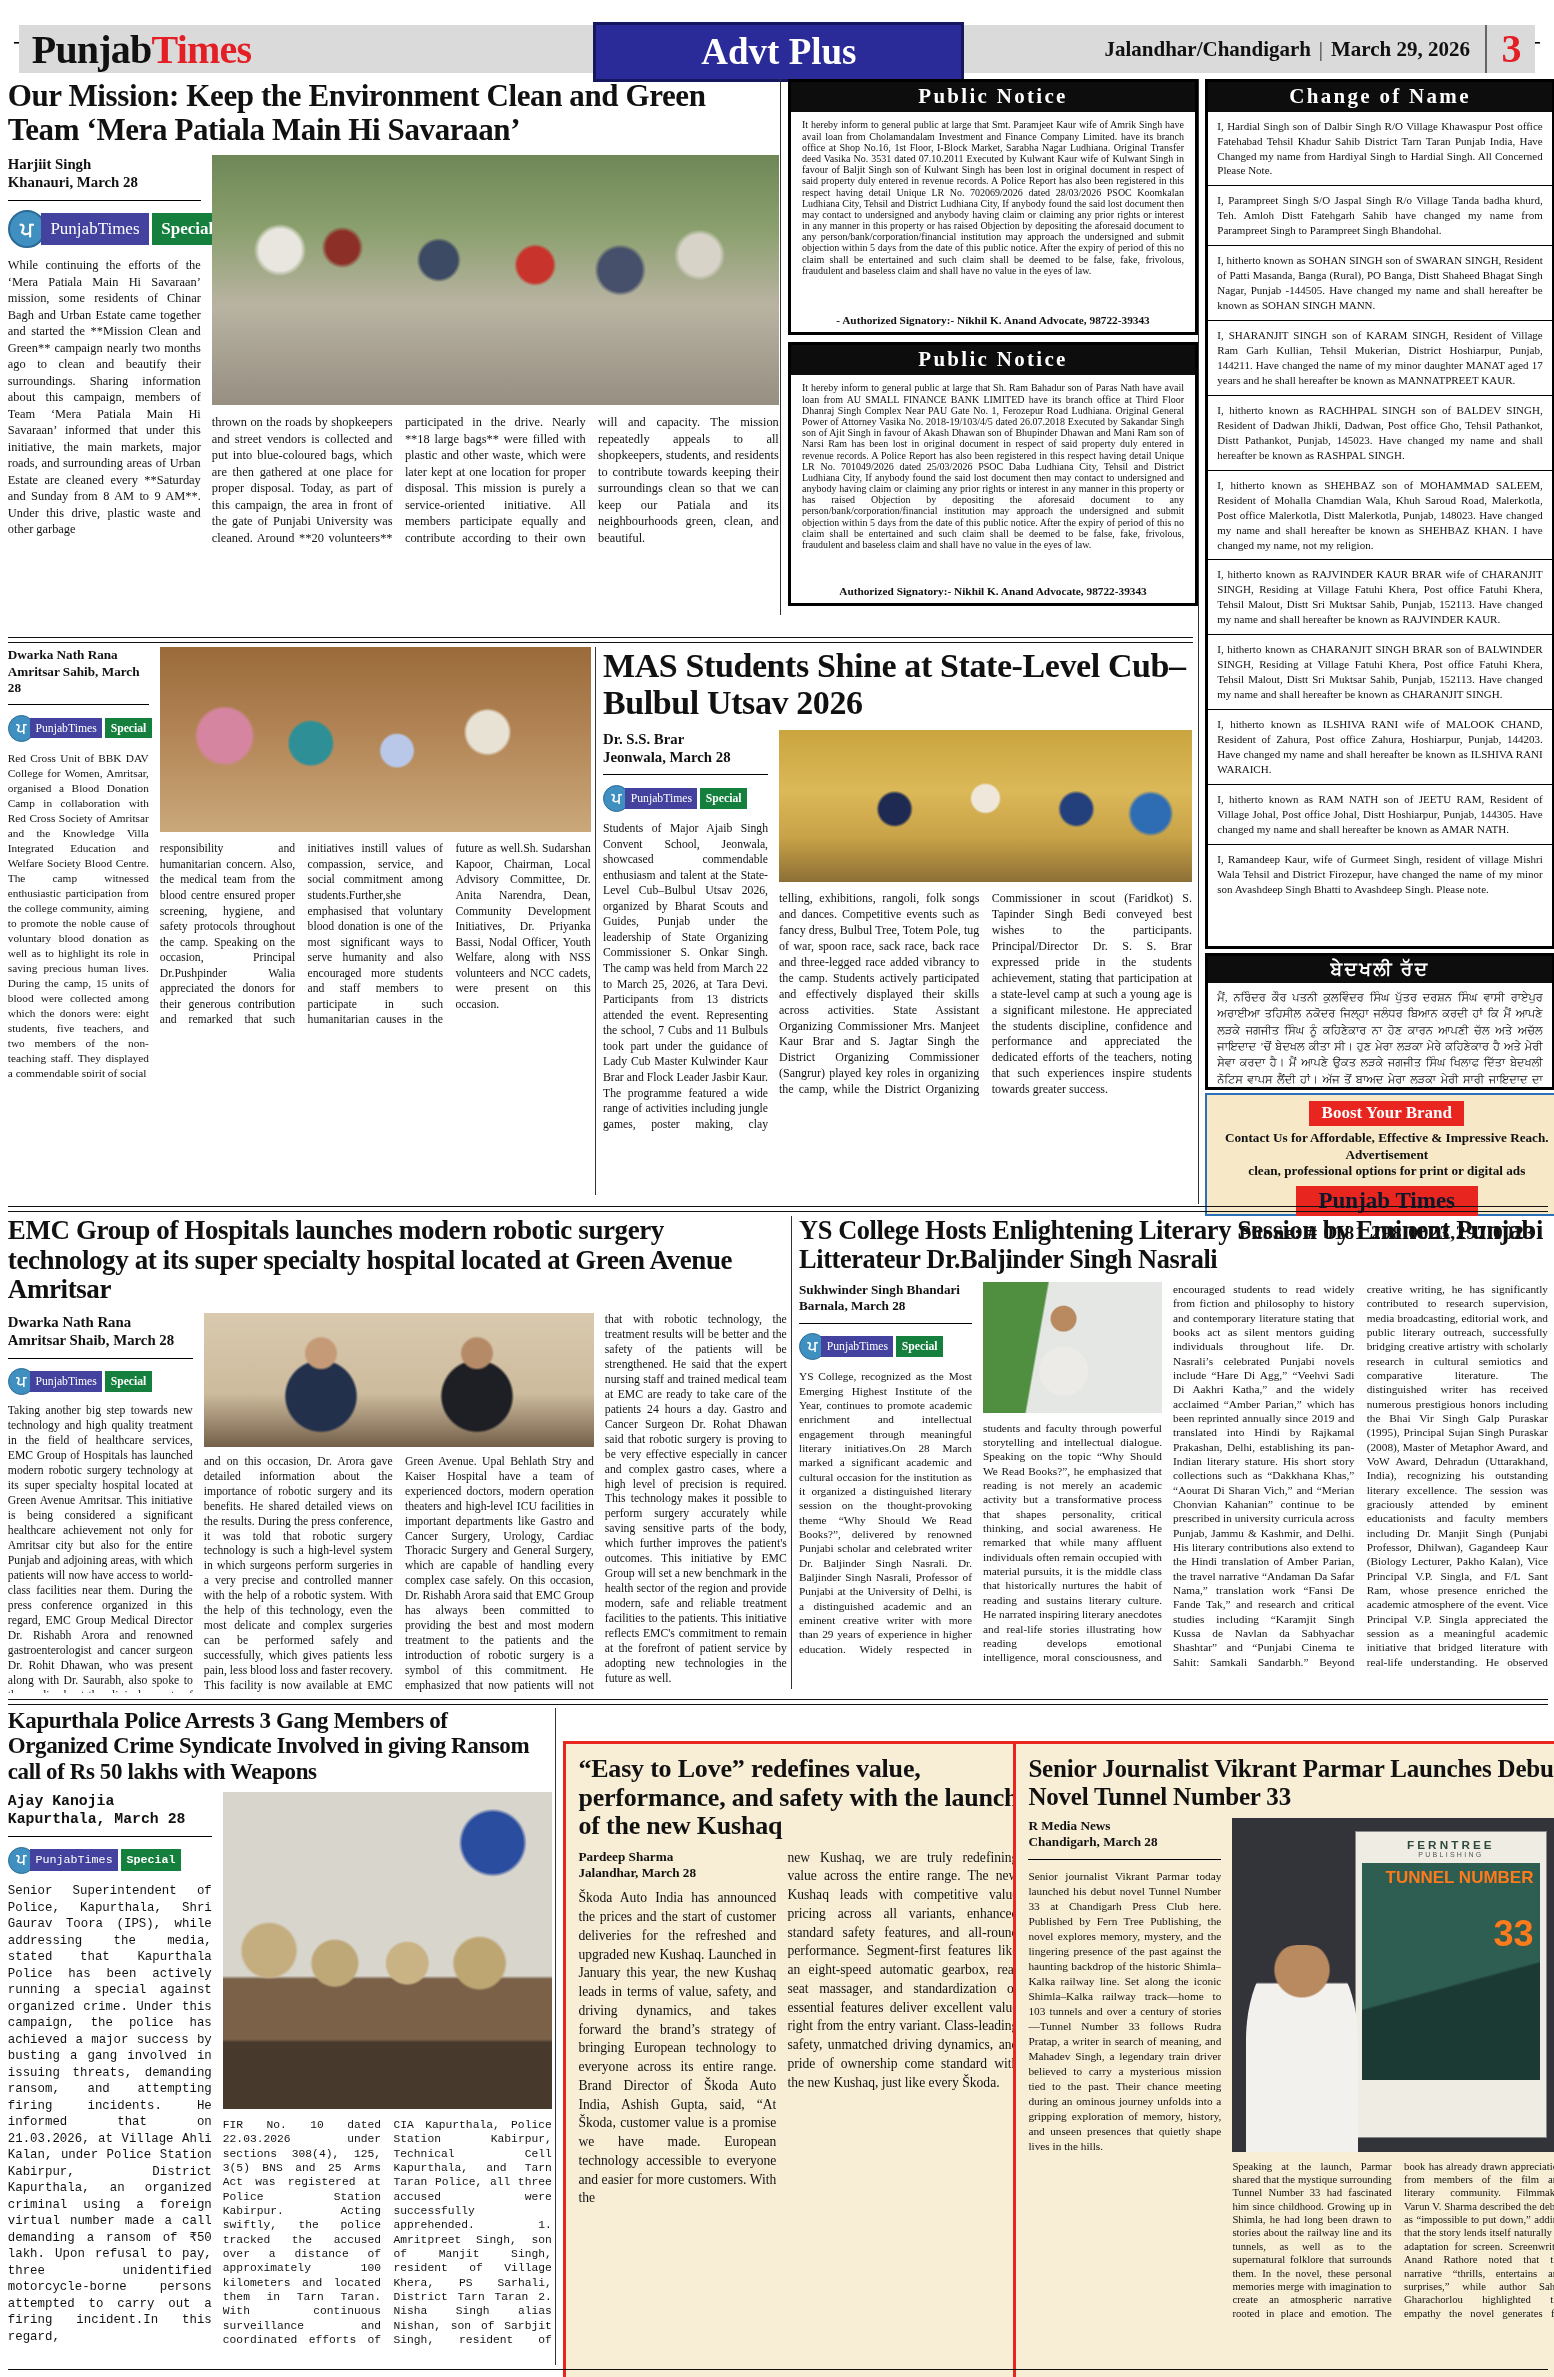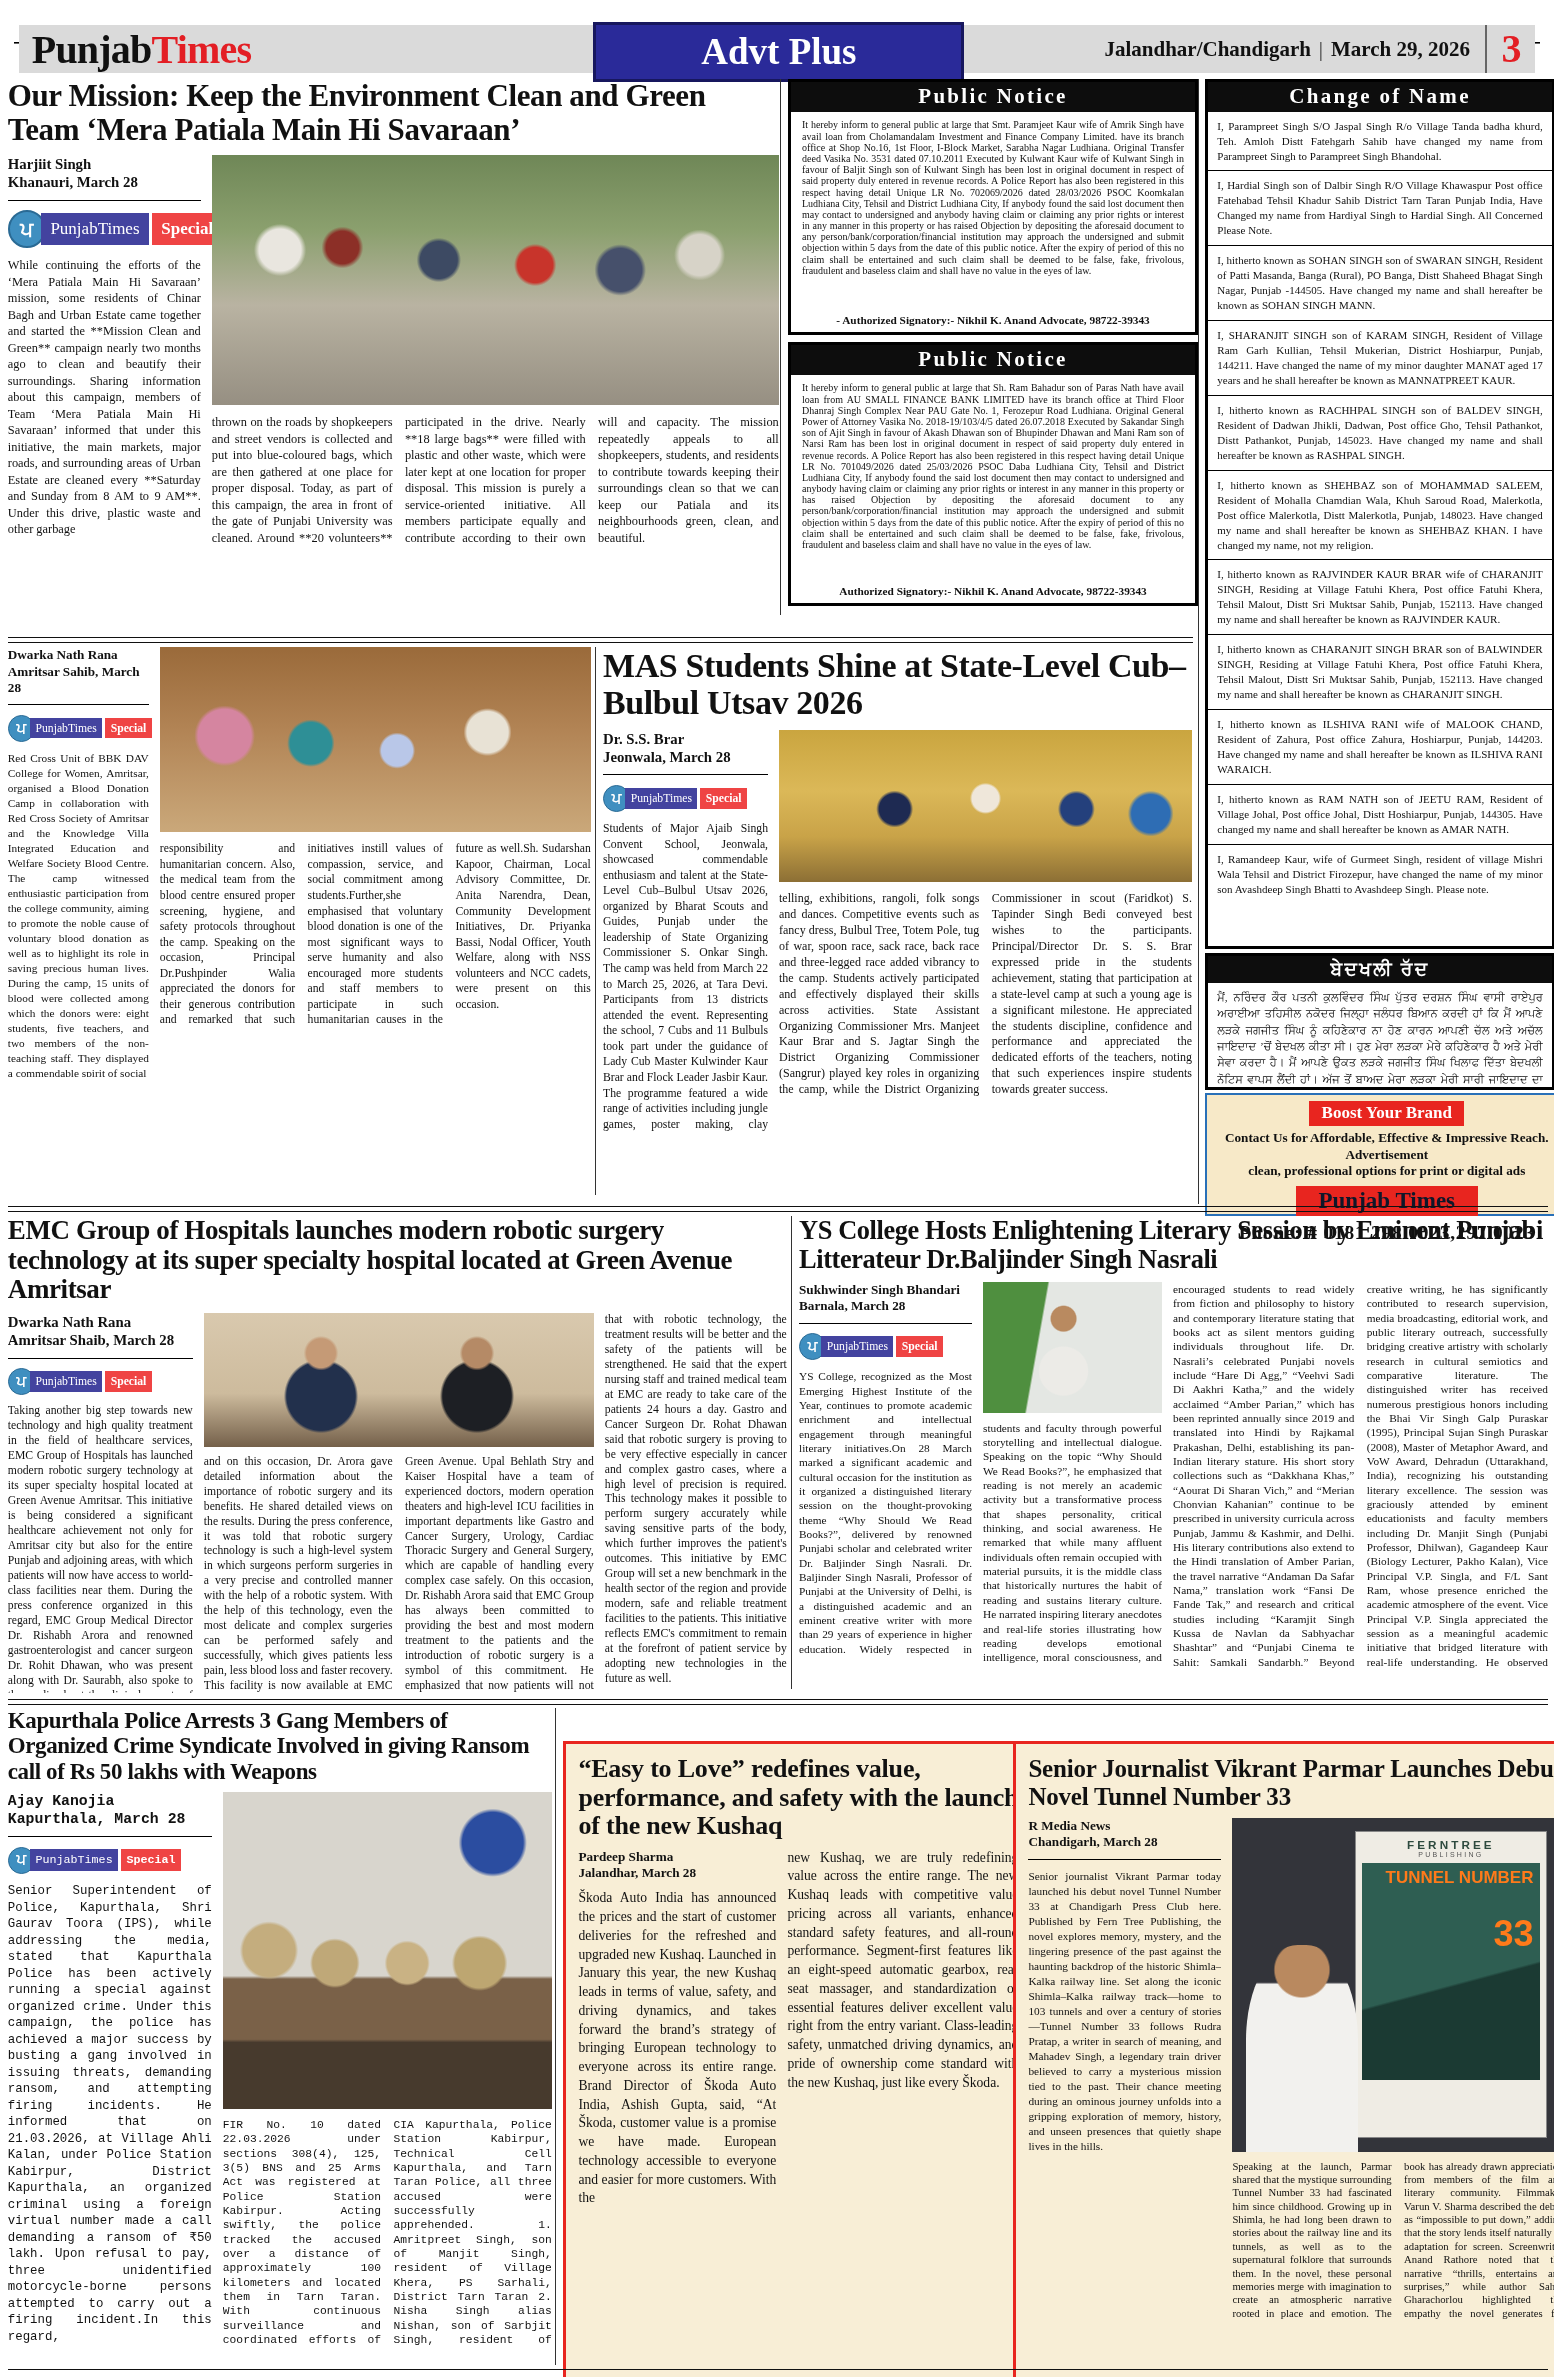--- a/index.html
+++ b/index.html
@@ -29,21 +29,21 @@
   .art-body{display:flex;gap:11px;align-items:stretch;}
   .lead-col{flex:none;}
   .main-col{flex:1;min-width:0;}
   .byline{font-weight:bold;font-size:14.8px;line-height:1.25;}
   .byline-rule{border:0;border-top:1.6px solid #000;margin:7.8px 0 9.3px 0;}
   .pt-badge{display:flex;align-items:center;margin:3.1px 0 9.3px 0;}
   .pt-badge .logo{flex:none;width:34px;height:34px;border-radius:50%;background:#3f8fc0;
     border:2.3px solid #2a6a94;color:#fff;display:flex;align-items:center;justify-content:center;
     font-size:20px;font-weight:bold;}
   .pt-badge .bname{background:#43439f;color:#fff;font-size:17px;padding:6.2px 9.3px;margin-left:-4.7px;}
-  .pt-badge .bspecial{background:#ef4444;color:#fff;font-weight:bold;font-size:17px;padding:6.2px 9.3px;margin-left:3.1px;}
+  .pt-badge .bspecial{background:#15803d;color:#fff;font-weight:bold;font-size:17px;padding:6.2px 9.3px;margin-left:3.1px;}
   .badge-sm .logo{width:25px;height:25px;font-size:14.8px;border-width:1.6px;}
   .badge-sm .bname{font-size:11.7px;padding:3.9px 5.4px;}
   .badge-sm .bspecial{font-size:11.7px;padding:3.9px 5.4px;}
   .jtext{text-align:justify;font-size:12.4px;line-height:1.33;}
   .cols-3{columns:3;column-gap:12.4px;}
   .cols-2{columns:2;column-gap:12.4px;}
   .photo{position:relative;overflow:hidden;background:#999;}
   
   .vrule{position:absolute;width:0;border-left:1.6px solid #333;}
   .hrule{position:absolute;height:3.9px;border-top:1.6px solid #111;border-bottom:1.6px solid #111;}
@@ -164,22 +164,22 @@
   <div class="nbox" style="left:788px;top:342px;width:404px;">
     <div class="box-title">Public Notice</div>
     <div class="notice-body" style="height:196px;overflow:hidden;">It hereby inform to general public at large that Sh. Ram Bahadur son of Paras Nath have avail loan from AU SMALL FINANCE BANK LIMITED have its branch office at Third Floor Dhanraj Singh Complex Near PAU Gate No. 1, Ferozepur Road Ludhiana. Original General Power of Attorney Vasika No. 2018-19/103/4/5 dated 26.07.2018 Executed by Sakandar Singh son of Ajit Singh in favour of Akash Dhawan son of Bhupinder Dhawan and Mani Ram son of Narsi Ram has been lost in original document in respect of said property duly entered in revenue records. A Police Report has also been registered in this respect having detail Unique LR No. 701049/2026 dated 25/03/2026 PSOC Daba Ludhiana City, Tehsil and District Ludhiana City, If anybody found the said lost document then may contact to undersigned and anybody having claim or claiming any prior rights or interest in any manner in this property or has raised Objection by depositing the aforesaid document to any person/bank/corporation/financial institution may approach the undersigned and submit objection within 5 days from the date of this public notice. After the expiry of period of this no claim shall be entertained and such claim shall be deemed to be false, fake, frivolous, fraudulent and baseless claim and shall have no value in the eyes of law.</div>
     <div class="notice-sign">Authorized Signatory:- Nikhil K. Anand Advocate, 98722-39343</div>
   </div>
 
   <div class="vrule" style="left:1198px;top:79px;height:1125px;"></div>
 
   <div class="nbox" style="left:1205px;top:79px;width:344px;height:864px;overflow:hidden;">
     <div class="box-title">Change of Name</div>
+    <div class="con-entry">I, Hardial Singh son of Dalbir Singh R/O Village Khawaspur Post office Fatehabad Tehsil Khadur Sahib District Tarn Taran Punjab India, Have Changed my name from Hardiyal Singh to Hardial Singh. All Concerned Please Note.</div>
     <div class="con-entry">I, Parampreet Singh S/O Jaspal Singh R/o Village Tanda badha khurd, Teh. Amloh Distt Fatehgarh Sahib have changed my name from Parampreet Singh to Parampreet Singh Bhandohal.</div>
-    <div class="con-entry">I, Hardial Singh son of Dalbir Singh R/O Village Khawaspur Post office Fatehabad Tehsil Khadur Sahib District Tarn Taran Punjab India, Have Changed my name from Hardiyal Singh to Hardial Singh. All Concerned Please Note.</div>
     <div class="con-entry">I, hitherto known as SOHAN SINGH son of SWARAN SINGH, Resident of Patti Masanda, Banga (Rural), PO Banga, Distt Shaheed Bhagat Singh Nagar, Punjab -144505. Have changed my name and shall hereafter be known as SOHAN SINGH MANN.</div>
     <div class="con-entry">I, SHARANJIT SINGH son of KARAM SINGH, Resident of Village Ram Garh Kullian, Tehsil Mukerian, District Hoshiarpur, Punjab, 144211. Have changed the name of my minor daughter MANAT aged 17 years and he shall hereafter be known as MANNATPREET KAUR.</div>
     <div class="con-entry">I, hitherto known as RACHHPAL SINGH son of BALDEV SINGH, Resident of Dadwan Jhikli, Dadwan, Post office Gho, Tehsil Pathankot, Distt Pathankot, Punjab, 145023. Have changed my name and shall hereafter be known as RASHPAL SINGH.</div>
     <div class="con-entry">I, hitherto known as SHEHBAZ son of MOHAMMAD SALEEM, Resident of Mohalla Chamdian Wala, Khuh Saroud Road, Malerkotla, Post office Malerkotla, Distt Malerkotla, Punjab, 148023. Have changed my name and shall hereafter be known as SHEHBAZ KHAN.  I have changed my name, not my religion.</div>
     <div class="con-entry">I, hitherto known as RAJVINDER KAUR BRAR wife of CHARANJIT SINGH, Residing at Village Fatuhi Khera, Post office Fatuhi Khera, Tehsil Malout, Distt Sri Muktsar Sahib, Punjab, 152113. Have changed my name and shall hereafter be known as RAJVINDER KAUR.</div>
     <div class="con-entry">I, hitherto known as CHARANJIT SINGH BRAR son of BALWINDER SINGH, Residing at Village Fatuhi Khera, Post office Fatuhi Khera, Tehsil Malout, Distt Sri Muktsar Sahib, Punjab, 152113. Have changed my name and shall hereafter be known as CHARANJIT SINGH.</div>
     <div class="con-entry">I, hitherto known as ILSHIVA RANI wife of MALOOK CHAND, Resident of Zahura, Post office Zahura, Hoshiarpur, Punjab, 144203. Have changed my name and shall hereafter be known as ILSHIVA RANI WARAICH.</div>
     <div class="con-entry">I, hitherto known as RAM NATH son of JEETU RAM, Resident of Village Johal, Post office Johal, Distt Hoshiarpur, Punjab, 144305. Have changed my name and shall hereafter be known as AMAR NATH.</div>
     <div class="con-entry">I, Ramandeep Kaur, wife of Gurmeet Singh, resident of village Mishri Wala Tehsil and District Firozepur, have changed the name of my minor son Avashdeep Singh Bhatti to Avashdeep Singh. Please note.</div>
   </div>

